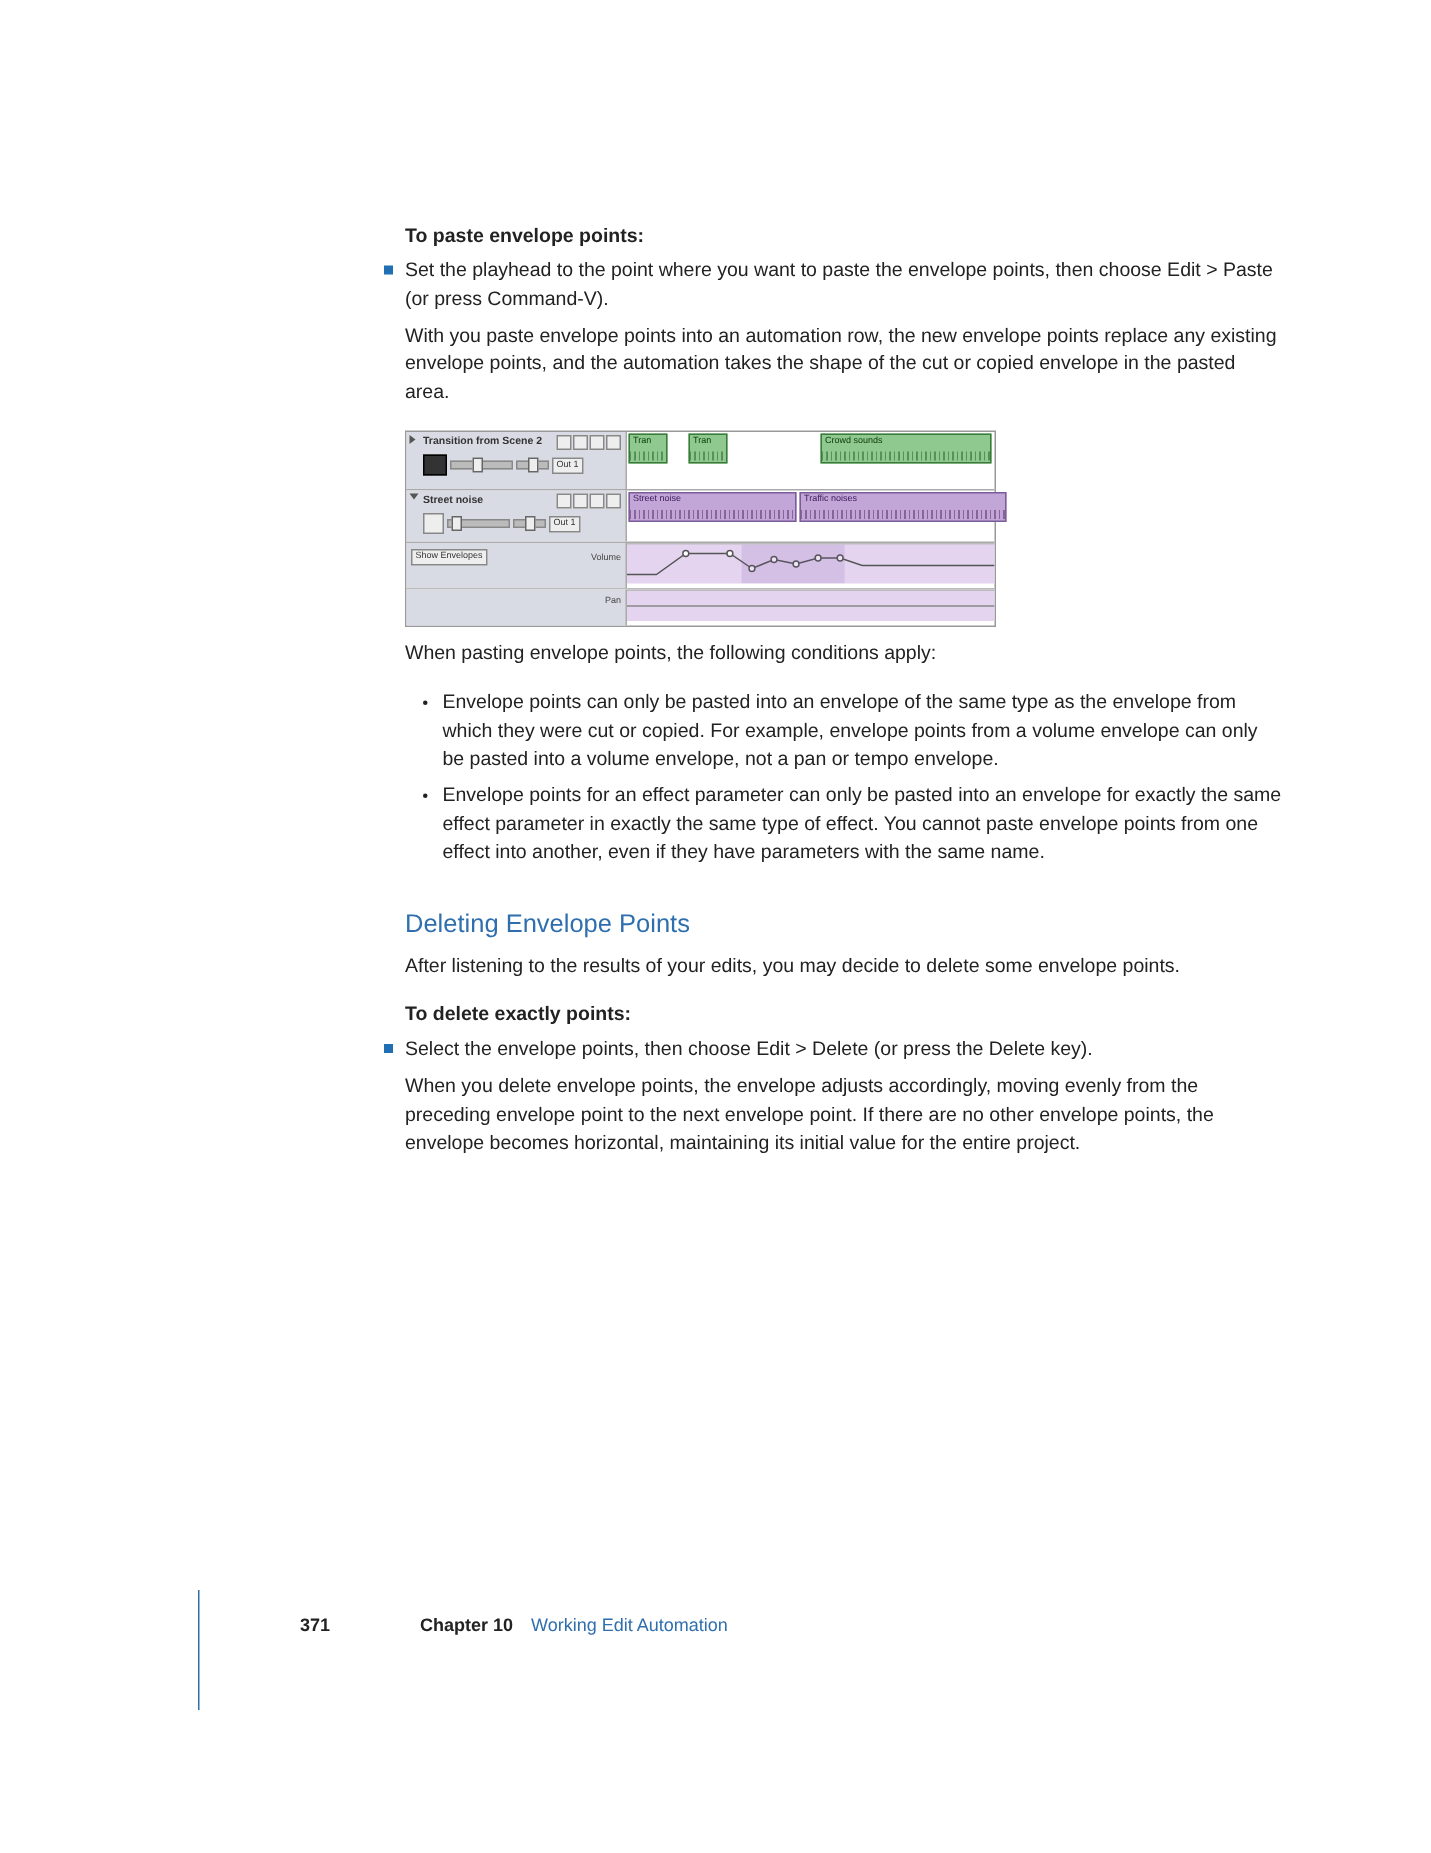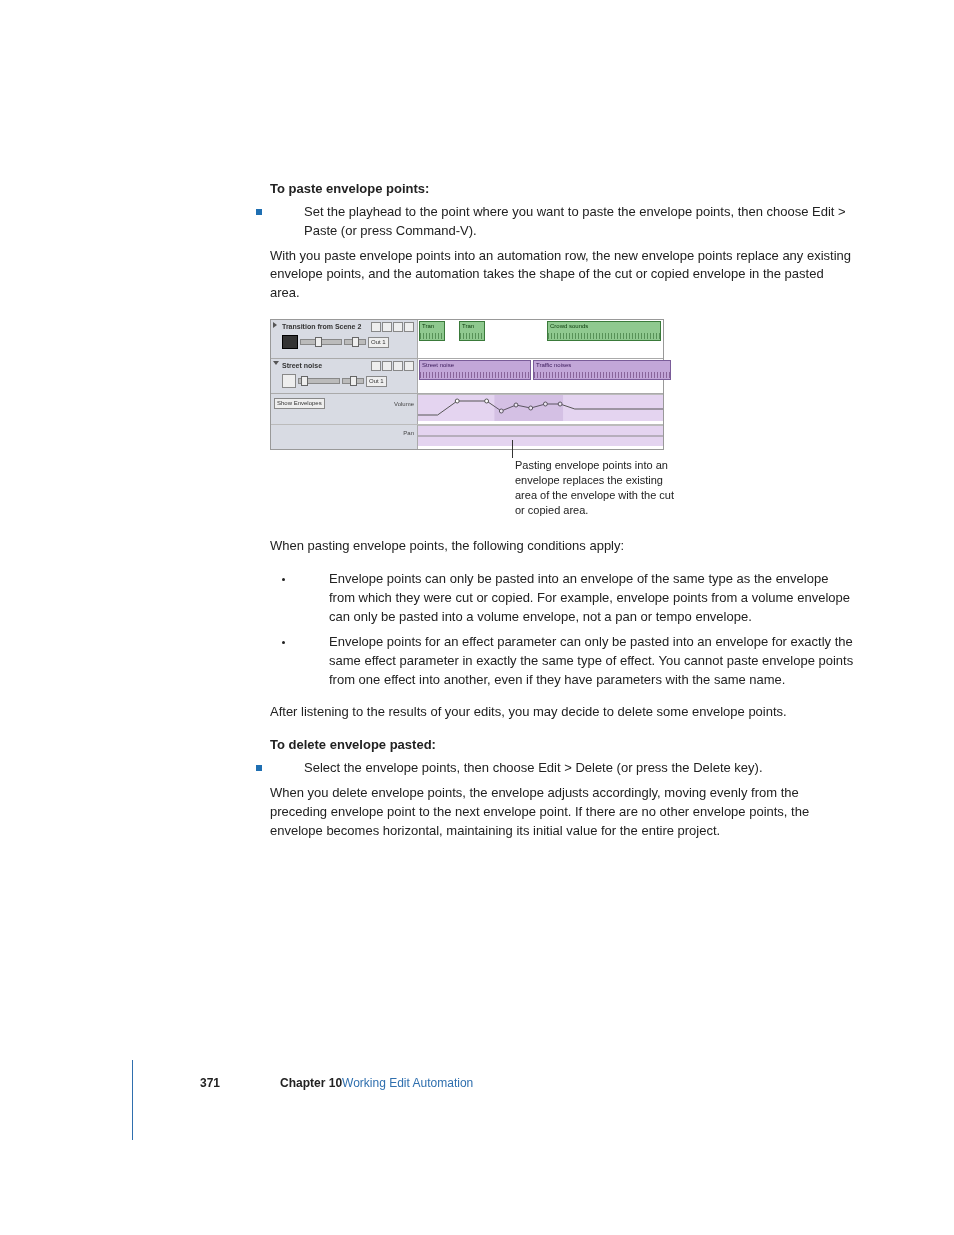--- a/index.html
+++ b/index.html
@@ -10,33 +10,32 @@
     color: #222;
     background: #fff;
     width: 954px;
     height: 1235px;
     position: relative;
     line-height: 1.45;
   }
   .page-content {
     position: absolute;
     left: 270px;
-    top: 180px;
+    top: 148px;
     width: 585px;
   }
   .heading-bold {
     font-weight: bold;
     font-size: 13px;
     margin-bottom: 4px;
   }
   .bullet-row {
     display: flex;
     align-items: flex-start;
     margin-bottom: 6px;
-    gap: 34px;
   }
   .blue-square {
     width: 6px;
     height: 6px;
     background: #1f6fb2;
     margin-top: 6px;
     margin-left: -14px;
     margin-right: 8px;
     flex-shrink: 0;
   }
@@ -213,21 +212,21 @@
     width: 600px;
     display: flex;
     align-items: center;
     font-size: 12px;
   }
   .page-num {
     font-weight: bold;
     color: #222;
     margin-right: 60px;
   }
-  .chapter-label { font-weight: bold; }
+  .chapter-label { font-weight: bold; margin-right: 12px; }
   .chapter-title { color: #2f6fae; }
   .side-rule {
     position: absolute;
     left: 132px;
     top: 1060px;
     width: 1px;
     height: 80px;
     background: #2f6fae;
   }
   svg.env-line { position: absolute; left: 0; top: 0; width: 100%; height: 100%; }
@@ -329,40 +328,37 @@
         <span class="env-label-right" style="top:4px;">Pan</span>
       </div>
       <div class="env-lane" style="flex:1;height:20px;">
         <svg class="env-line" viewBox="0 0 250 20" preserveAspectRatio="none">
           <line x1="0" y1="10" x2="250" y2="10" stroke="#888" stroke-width="1"></line>
         </svg>
       </div>
     </div>
   </div>
 
-  <div class="caption-block">
-    <div class="caption-pointer"></div>
-    <span>Pasting envelope points into an envelope replaces the existing area of the envelope with the cut or copied area.</span>
-  </div>
 
   <div class="para">When pasting envelope points, the following conditions apply:</div>
 
   <div class="bullet-row">
     <div class="dot-bullet"></div>
     <div>Envelope points can only be pasted into an envelope of the same type as the envelope from which they were cut or copied. For example, envelope points from a volume envelope can only be pasted into a volume envelope, not a pan or tempo envelope.</div>
   </div>
 
   <div class="bullet-row" style="margin-bottom:14px;">
     <div class="dot-bullet"></div>
     <div>Envelope points for an effect parameter can only be pasted into an envelope for exactly the same effect parameter in exactly the same type of effect. You cannot paste envelope points from one effect into another, even if they have parameters with the same name.</div>
   </div>
 
+  <div class="section-title">Deleting Envelope Points</div>
   <div class="para">After listening to the results of your edits, you may decide to delete some envelope points.</div>
 
-  <div class="heading-bold">To delete envelope pasted:</div>
+  <div class="heading-bold">To delete exactly points:</div>
 
   <div class="bullet-row">
     <div class="blue-square"></div>
     <div>Select the envelope points, then choose Edit &gt; Delete (or press the Delete key).</div>
   </div>
 
   <div class="para">When you delete envelope points, the envelope adjusts accordingly, moving evenly from the preceding envelope point to the next envelope point. If there are no other envelope points, the envelope becomes horizontal, maintaining its initial value for the entire project.</div>
 
 </div>
 

